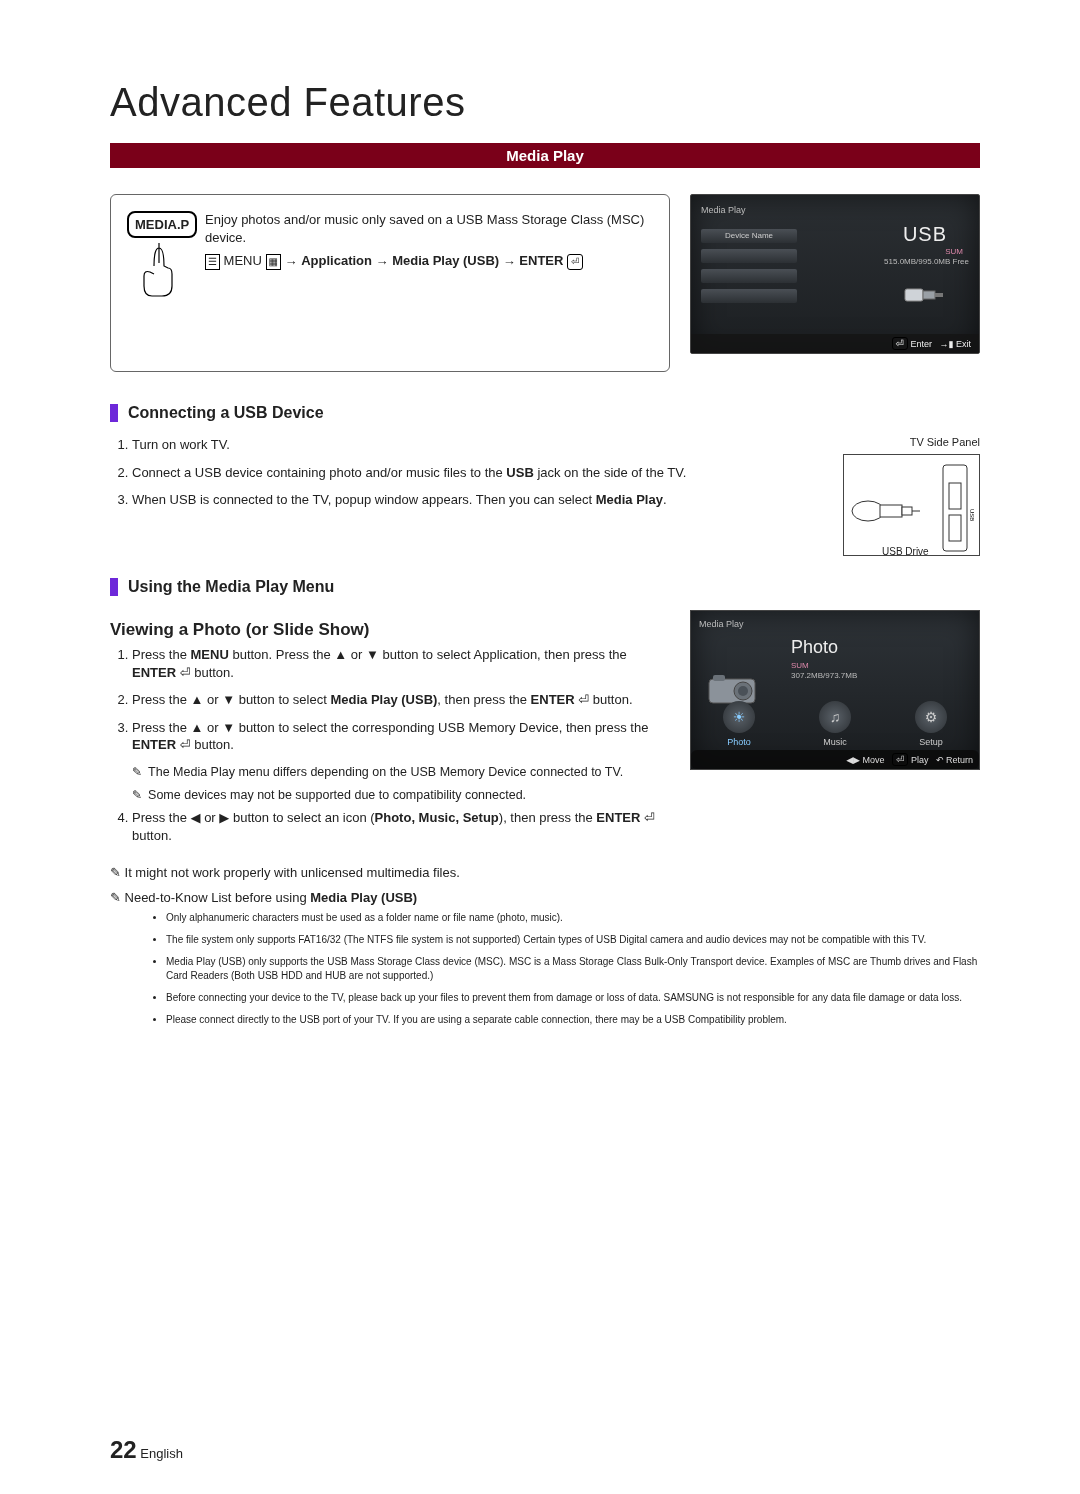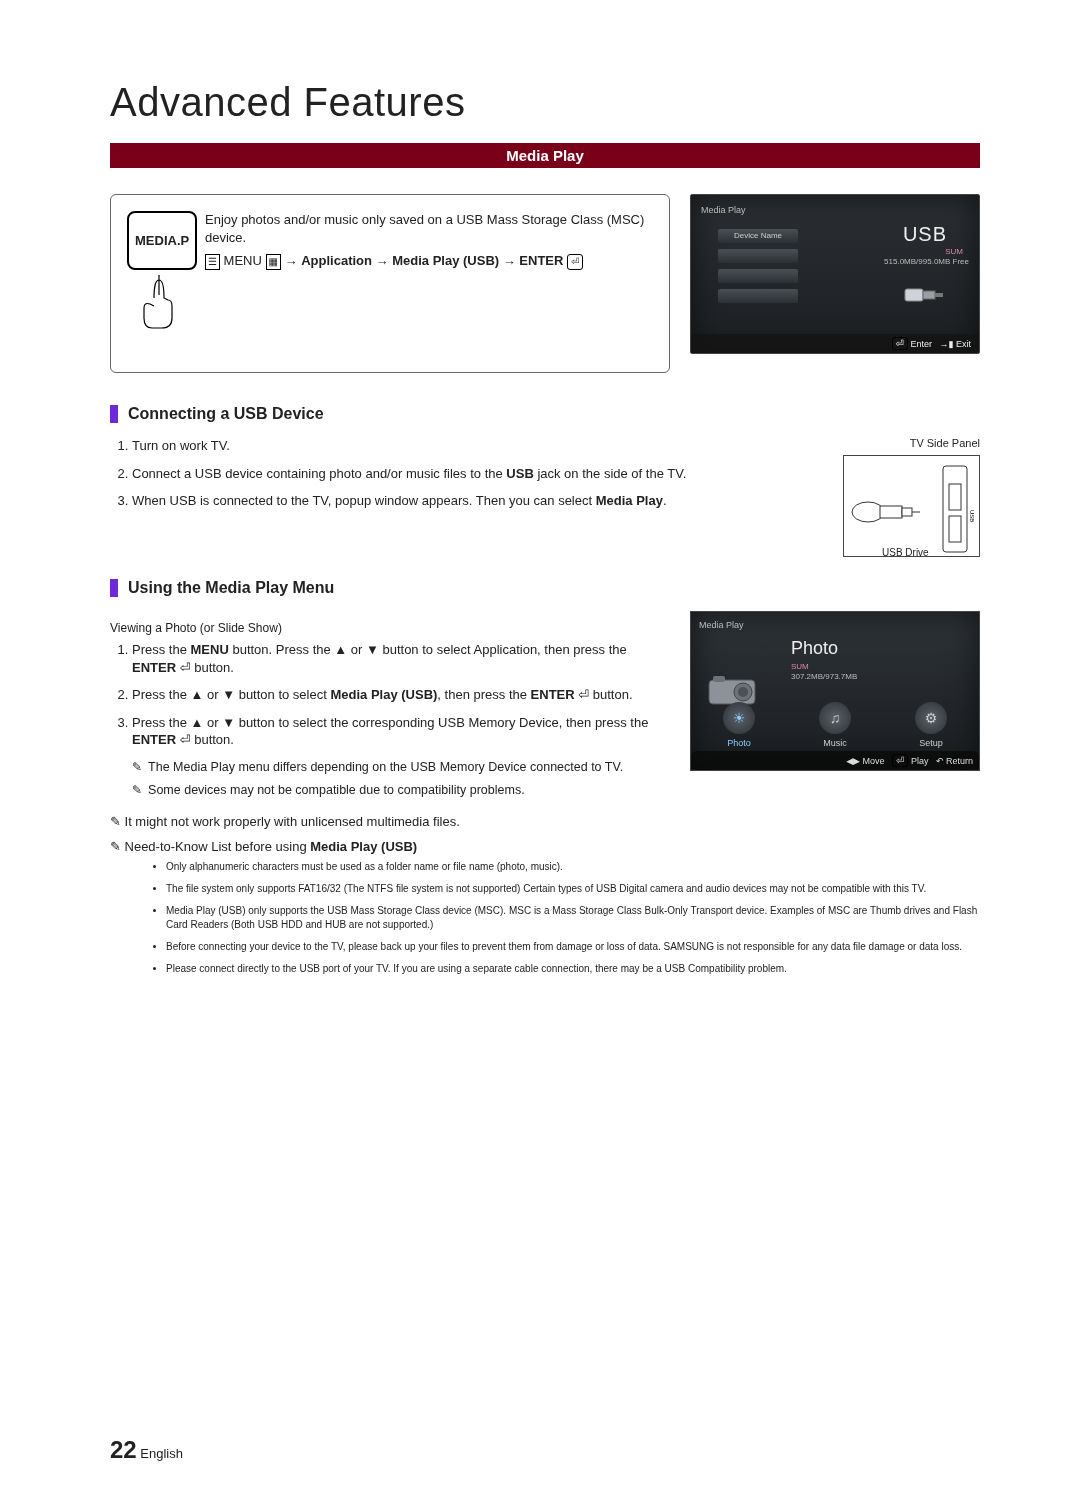--- a/index.html
+++ b/index.html
@@ -41,21 +41,21 @@
     border-radius: 6px;
     padding: 16px 16px 40px 16px;
     display: flex;
     gap: 14px;
     flex: 1;
     min-height: 120px;
   }
   .remote-key {
     border: 2px solid #000;
     border-radius: 8px;
-    padding: 20px 6px;
+    padding: 4px 6px;
     font-weight: bold;
     font-size: 13px;
     text-align: center;
     display: inline-block;
   }
   .remote-drawing {
     font-size: 11px;
     text-align: center;
     width: 64px;
   }
@@ -79,24 +79,24 @@
     padding: 10px;
     box-sizing: border-box;
     border-radius: 2px;
     position: relative;
     height: 160px;
     box-shadow: inset 0 0 30px rgba(0,0,0,0.6);
   }
   .tv-header { font-size: 9px; margin-bottom: 8px; color:#bbb;}
   .tv-slots { float:left; margin-top:6px;}
   .tv-slot {
-    width: 80px; height: 14px;
+    width: 96px; height: 14px;
     background: linear-gradient(#4a4f55,#2c3034);
     margin-bottom: 6px; border-radius: 2px;
-    font-size:8px; text-align:center; line-height:14px; color:#ccc;margin-left:17px;
+    font-size:8px; text-align:center; line-height:14px; color:#ccc;
   }
   .tv-usb-label {
     position:absolute; top:28px; right:32px;
     font-size: 20px; color:#eee; letter-spacing:1px;
   }
   .tv-sum { position:absolute; top:52px; right:16px; color:#d8a; font-size:8px; text-align:left;}
   .tv-free { position:absolute; top:62px; right:10px; font-size:8px; color:#bbb;}
   .tv-bottom-bar {
     position:absolute; bottom:0; left:0; right:0;
     background: rgba(20,20,20,0.8);
@@ -130,21 +130,21 @@
     font-size: 11px;
   }
   .side-panel-label { text-align:right; font-size:11px; margin-bottom:6px;}
   .panel-box {
     border:1px solid #444; height:100px; position:relative;
     background:#fff;
   }
   .usb-port-svg { position:absolute; right:4px; top:8px; }
   .usb-drive-svg { position:absolute; left:6px; top:36px; }
   .usb-drive-label{ position:absolute; left:38px; bottom:-2px; font-size:10px;}
-  .subtitle-bold { font-weight:normal; font-size:12px; margin: 10px 0 6px 0; }
+  .subtitle-bold { font-weight:bold; font-size:17px; margin: 10px 0 6px 0; }
   .nested-note { margin-left: 22px; font-size:12.5px; line-height:1.35; margin-bottom:6px;}
   .note-icon::before { content:"✎"; margin-right:6px; font-size:12px; }
   .top-note { font-size:13px; margin: 10px 0 6px 0; }
   .top-note::before { content:"✎ "; }
   ul.bullets {
     font-size:10px; line-height:1.4;
     padding-left: 40px; margin:4px 0 0 16px;
   }
   ul.bullets li { margin-bottom:8px; list-style: disc; }
   .tv-preview2 {
@@ -280,21 +280,24 @@
 
   <div class="two-col">
     <div class="steps">
       <div class="subtitle-bold">Viewing a Photo (or Slide Show)</div>
       <ol class="steps-list">
         <li>Press the <b>MENU</b> button. Press the ▲ or ▼ button to select Application, then press the <b>ENTER</b> ⏎ button.</li>
         <li>Press the ▲ or ▼ button to select <b>Media Play (USB)</b>, then press the <b>ENTER</b> ⏎ button.</li>
         <li>Press the ▲ or ▼ button to select the corresponding USB Memory Device, then press the <b>ENTER</b> ⏎ button.</li>
       </ol>
       <div class="nested-note note-icon">The Media Play menu differs depending on the USB Memory Device connected to TV.</div>
-      <div class="nested-note note-icon">Some devices may not be compatible due to compatibility problems.</div>
+      <div class="nested-note note-icon">Some devices may not be supported due to compatibility connected.</div>
+      <ol class="steps-list" start="4">
+        <li>Press the ◀ or ▶ button to select an icon (<b>Photo, Music, Setup</b>), then press the <b>ENTER</b> ⏎ button.</li>
+      </ol>
     </div>
 
     <div class="tv-preview2">
       <div class="tv-header">Media Play</div>
       <div class="tv2-title">Photo</div>
       <div class="tv2-sum">SUM</div>
       <div class="tv2-size">307.2MB/973.7MB</div>
       <svg class="camera-svg" width="60" height="40" viewBox="0 0 60 40">
         <rect x="4" y="10" width="46" height="24" rx="4" fill="#8b929a" stroke="#555"></rect>
         <circle cx="38" cy="22" r="9" fill="#6a7178" stroke="#444"></circle>

